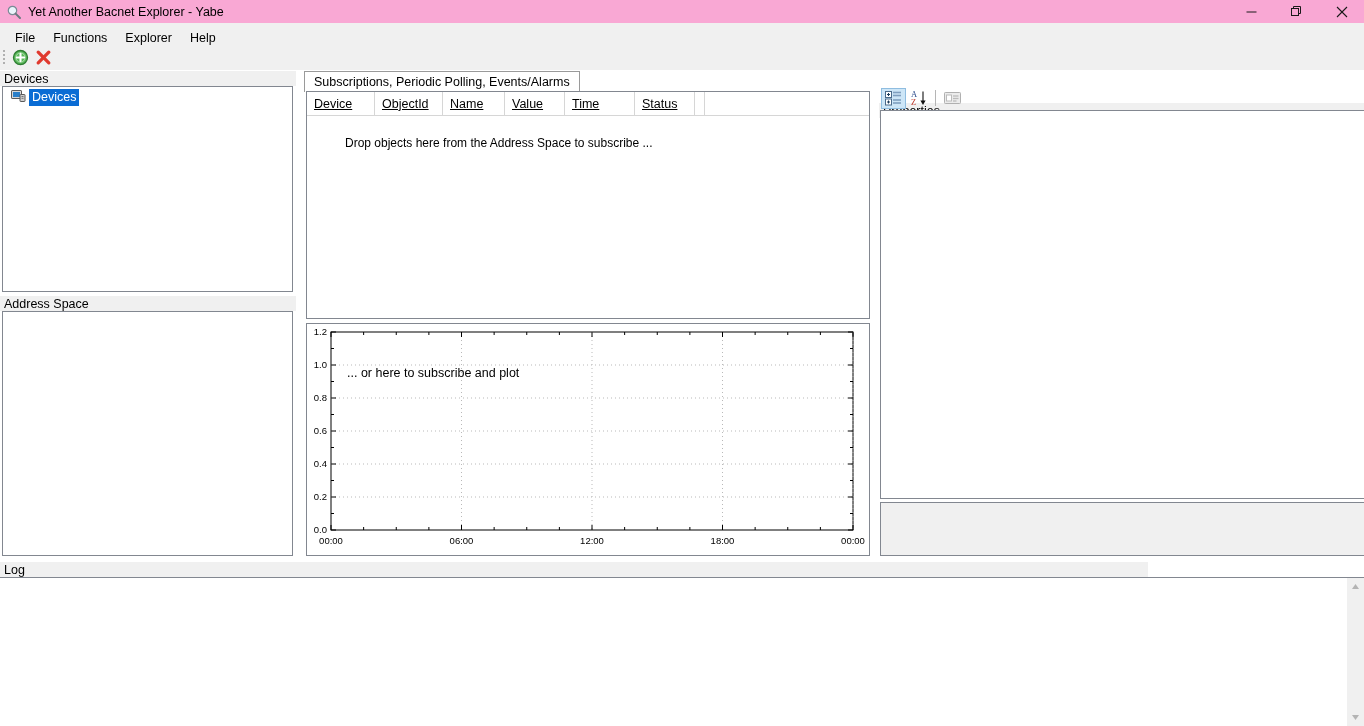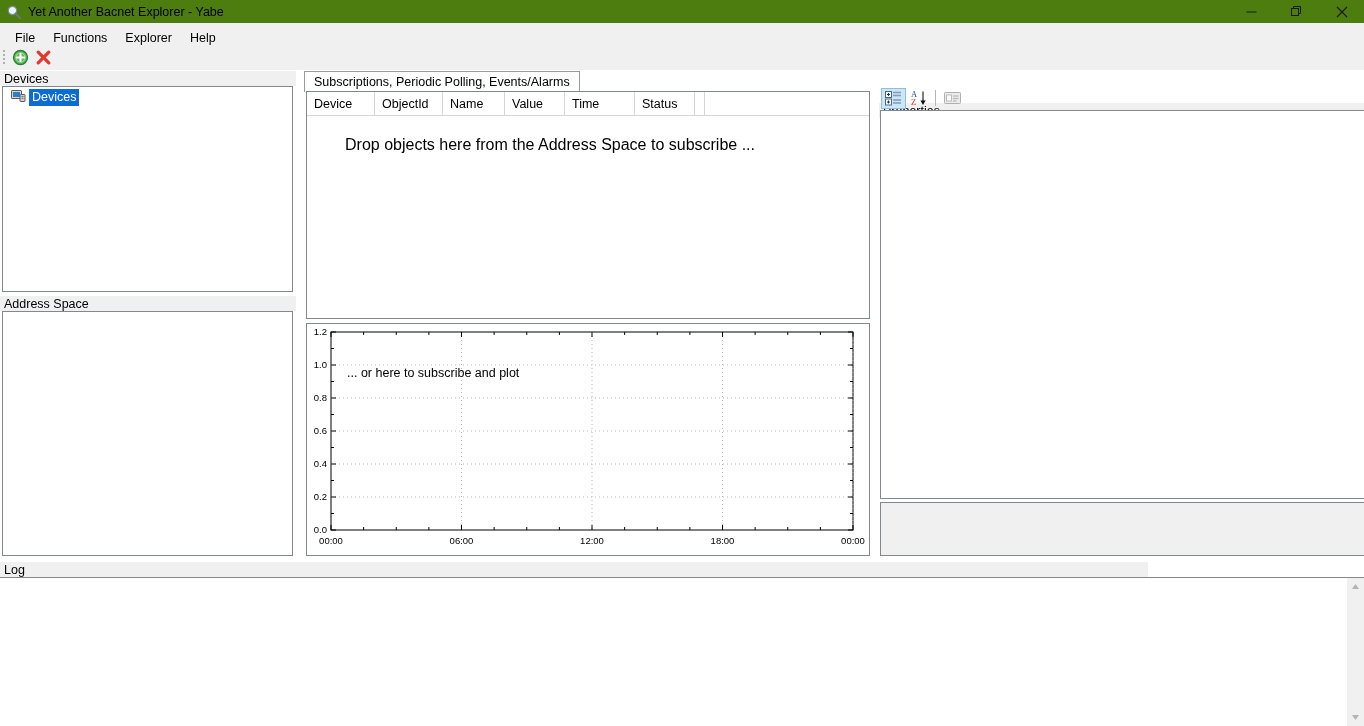--- a/index.html
+++ b/index.html
@@ -20,21 +20,21 @@
     position: absolute;
     inset: 0;
     background: #ffffff;
   }
 
   
   .titlebar {
     position: absolute;
     left: 0; top: 0;
     width: 1364px; height: 23px;
-    background: #4d7c0f;
+    background: #f9a8d4;
     display: flex;
     align-items: center;
   }
   .title-icon {
     width: 16px; height: 16px;
     margin-left: 6px;
     position: relative;
     flex: none;
   }
   .title-text {
@@ -203,34 +203,35 @@
   }
   #subs-grid {
     left: 306px; top: 91px;
     width: 564px; height: 228px;
   }
   .grid-header {
     display: flex;
     height: 23px;
     border-bottom: 1px solid #d6d6d6;
     background: #ffffff;
+    text-decoration: underline;
   }
   .gh-cell {
     display: flex;
     align-items: center;
     padding-left: 7px;
     font-size: 12.5px;
     color: #000;
     border-right: 1px solid #d6d6d6;
     box-sizing: border-box;
     white-space: nowrap;
   }
   .grid-hint {
     padding: 20px 0 0 38px;
-    font-size: 16px;
+    font-size: 12px;
     color: #000;
   }
 
   
   #chart-box {
     left: 306px; top: 323px;
     width: 564px; height: 233px;
   }
   #chart-svg { display: block; }
   .chart-hint {

